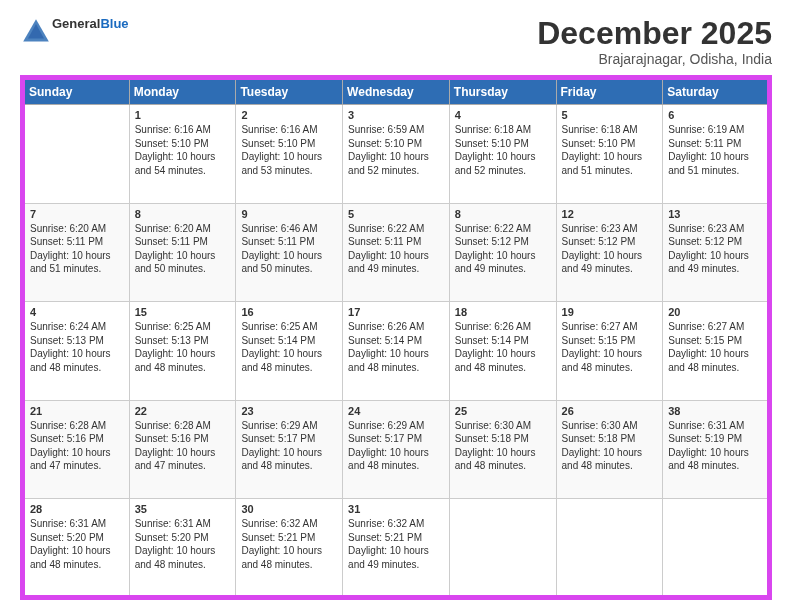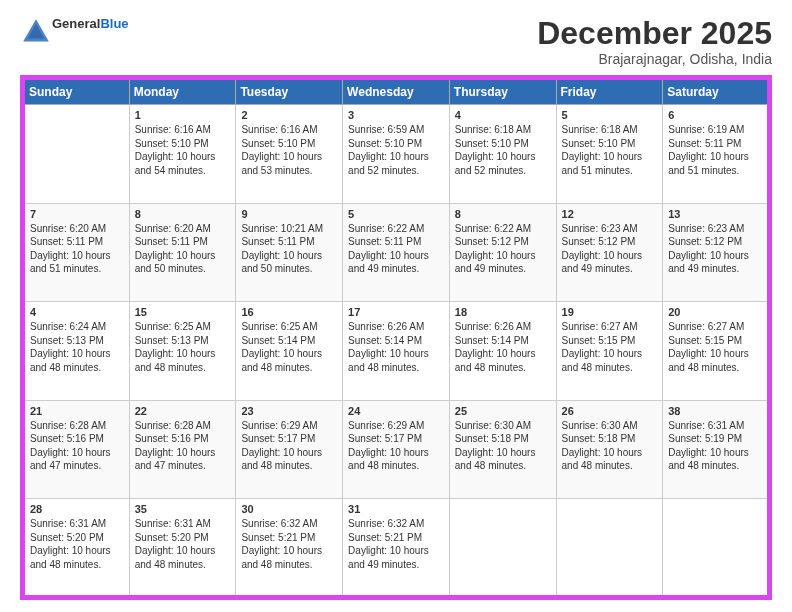--- a/index.html
+++ b/index.html
@@ -194,21 +194,21 @@
           <span class="day-number">8</span>
           <div class="day-info">
             <div>Sunrise: 6:20 AM</div>
             <div>Sunset: 5:11 PM</div>
             <div>Daylight: 10 hours and 50 minutes.</div>
           </div>
         </td>
           <td>
           <span class="day-number">9</span>
           <div class="day-info">
-            <div>Sunrise: 10:21 AM</div>
+            <div>Sunrise: 6:46 AM</div>
             <div>Sunset: 5:11 PM</div>
             <div>Daylight: 10 hours and 50 minutes.</div>
           </div>
         </td>
           <td>
           <span class="day-number">5</span>
           <div class="day-info">
             <div>Sunrise: 6:22 AM</div>
             <div>Sunset: 5:11 PM</div>
             <div>Daylight: 10 hours and 49 minutes.</div>

